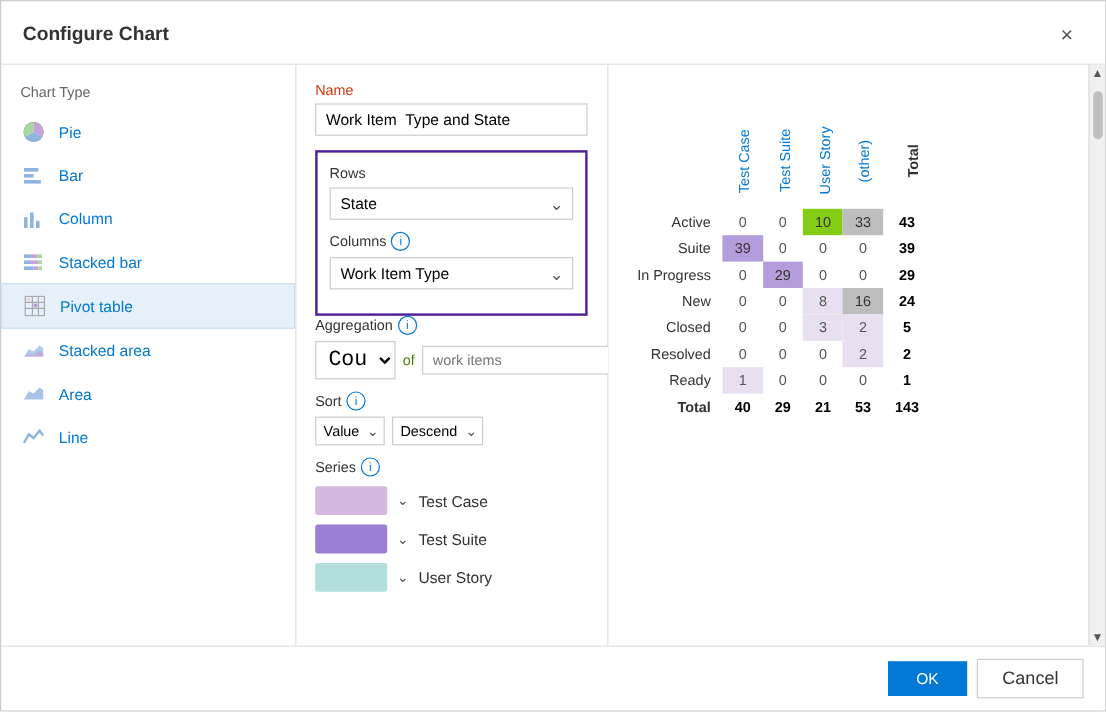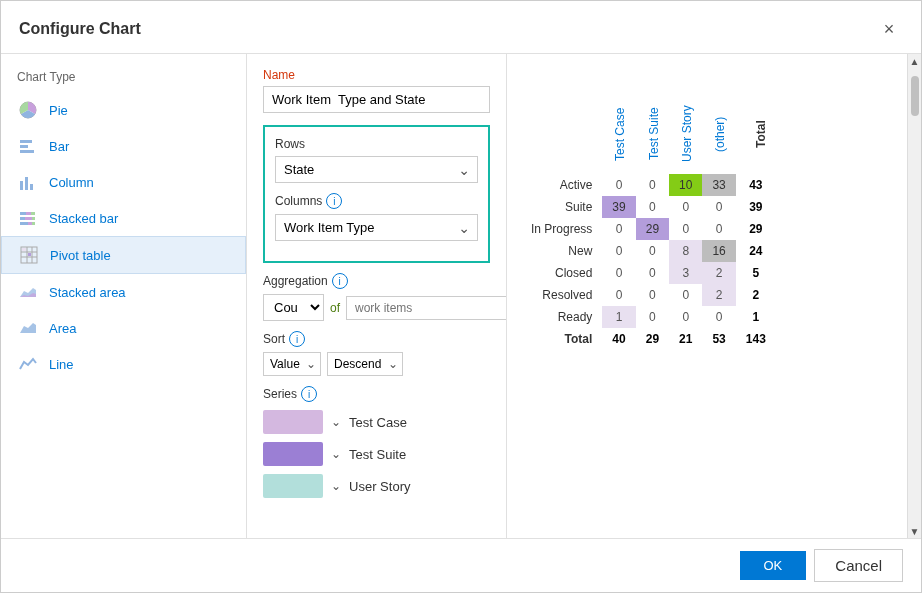--- a/index.html
+++ b/index.html
@@ -38,40 +38,40 @@
       width: 260px; border-right: 1px solid #e0e0e0; padding: 14px 16px;
       overflow-y: auto;
     }
     .field-label { font-size: 12px; color: #d4380d; margin-bottom: 4px; }
     .field-label-gray { font-size: 12px; color: #333; margin-bottom: 4px; margin-top: 12px; }
     .name-input {
       width: 100%; border: 1px solid #ccc; padding: 5px 8px; font-size: 13px;
       margin-bottom: 12px; outline: none;
     }
     .rows-columns-box {
-      border: 2px solid #14b8a6; padding: 10px; margin-bottom: 10px;
+      border: 2px solid #4c1d95; padding: 10px; 
     }
     .section-label { font-size: 12px; color: #333; margin-bottom: 5px; }
     .select-wrapper { position: relative; margin-bottom: 10px; }
     .select-wrapper select {
       width: 100%; border: 1px solid #ccc; padding: 5px 24px 5px 8px;
       font-size: 13px; appearance: none; background: #fff; cursor: pointer; outline: none;
     }
     .select-wrapper::after {
       content: '⌄'; position: absolute; right: 8px; top: 50%; transform: translateY(-50%);
       pointer-events: none; font-size: 14px; color: #555;
     }
     .info-icon {
       display: inline-flex; align-items: center; justify-content: center;
       width: 16px; height: 16px; border-radius: 50%; border: 1px solid #0078d4;
       color: #0078d4; font-size: 10px; margin-left: 4px; cursor: pointer;
     }
     .row-section-header { display: flex; align-items: center; margin-bottom: 5px; }
     .aggregation-row { display: flex; align-items: center; gap: 6px; margin-bottom: 10px; }
-    .agg-select { border: 1px solid #ccc; padding: 4px 6px; font-size: 13px; background: #fff; }
+    .agg-select { border: 1px solid #ccc; padding: 4px 6px; font-size: 18px; background: #fff; font-family: Liberation Mono, monospace; }
     .of-text { font-size: 12px; color: #4d7c0f; }
     .work-items-input { border: 1px solid #ccc; padding: 4px 8px; font-size: 12px; color: #aaa; flex: 1; }
     .sort-row { display: flex; gap: 6px; margin-bottom: 10px; }
     .sort-row select { border: 1px solid #ccc; padding: 4px 22px 4px 6px; font-size: 12px; background: #fff; appearance: none; cursor: pointer; }
     .sort-select-wrapper { position: relative; }
     .sort-select-wrapper::after { content: '⌄'; position: absolute; right: 5px; top: 50%; transform: translateY(-50%); pointer-events: none; font-size: 12px; color: #555; }
     .series-section { margin-top: 4px; }
     .series-item { display: flex; align-items: center; gap: 8px; margin-bottom: 8px; }
     .series-color { width: 60px; height: 24px; border-radius: 2px; }
     .series-chevron { font-size: 12px; color: #555; }

